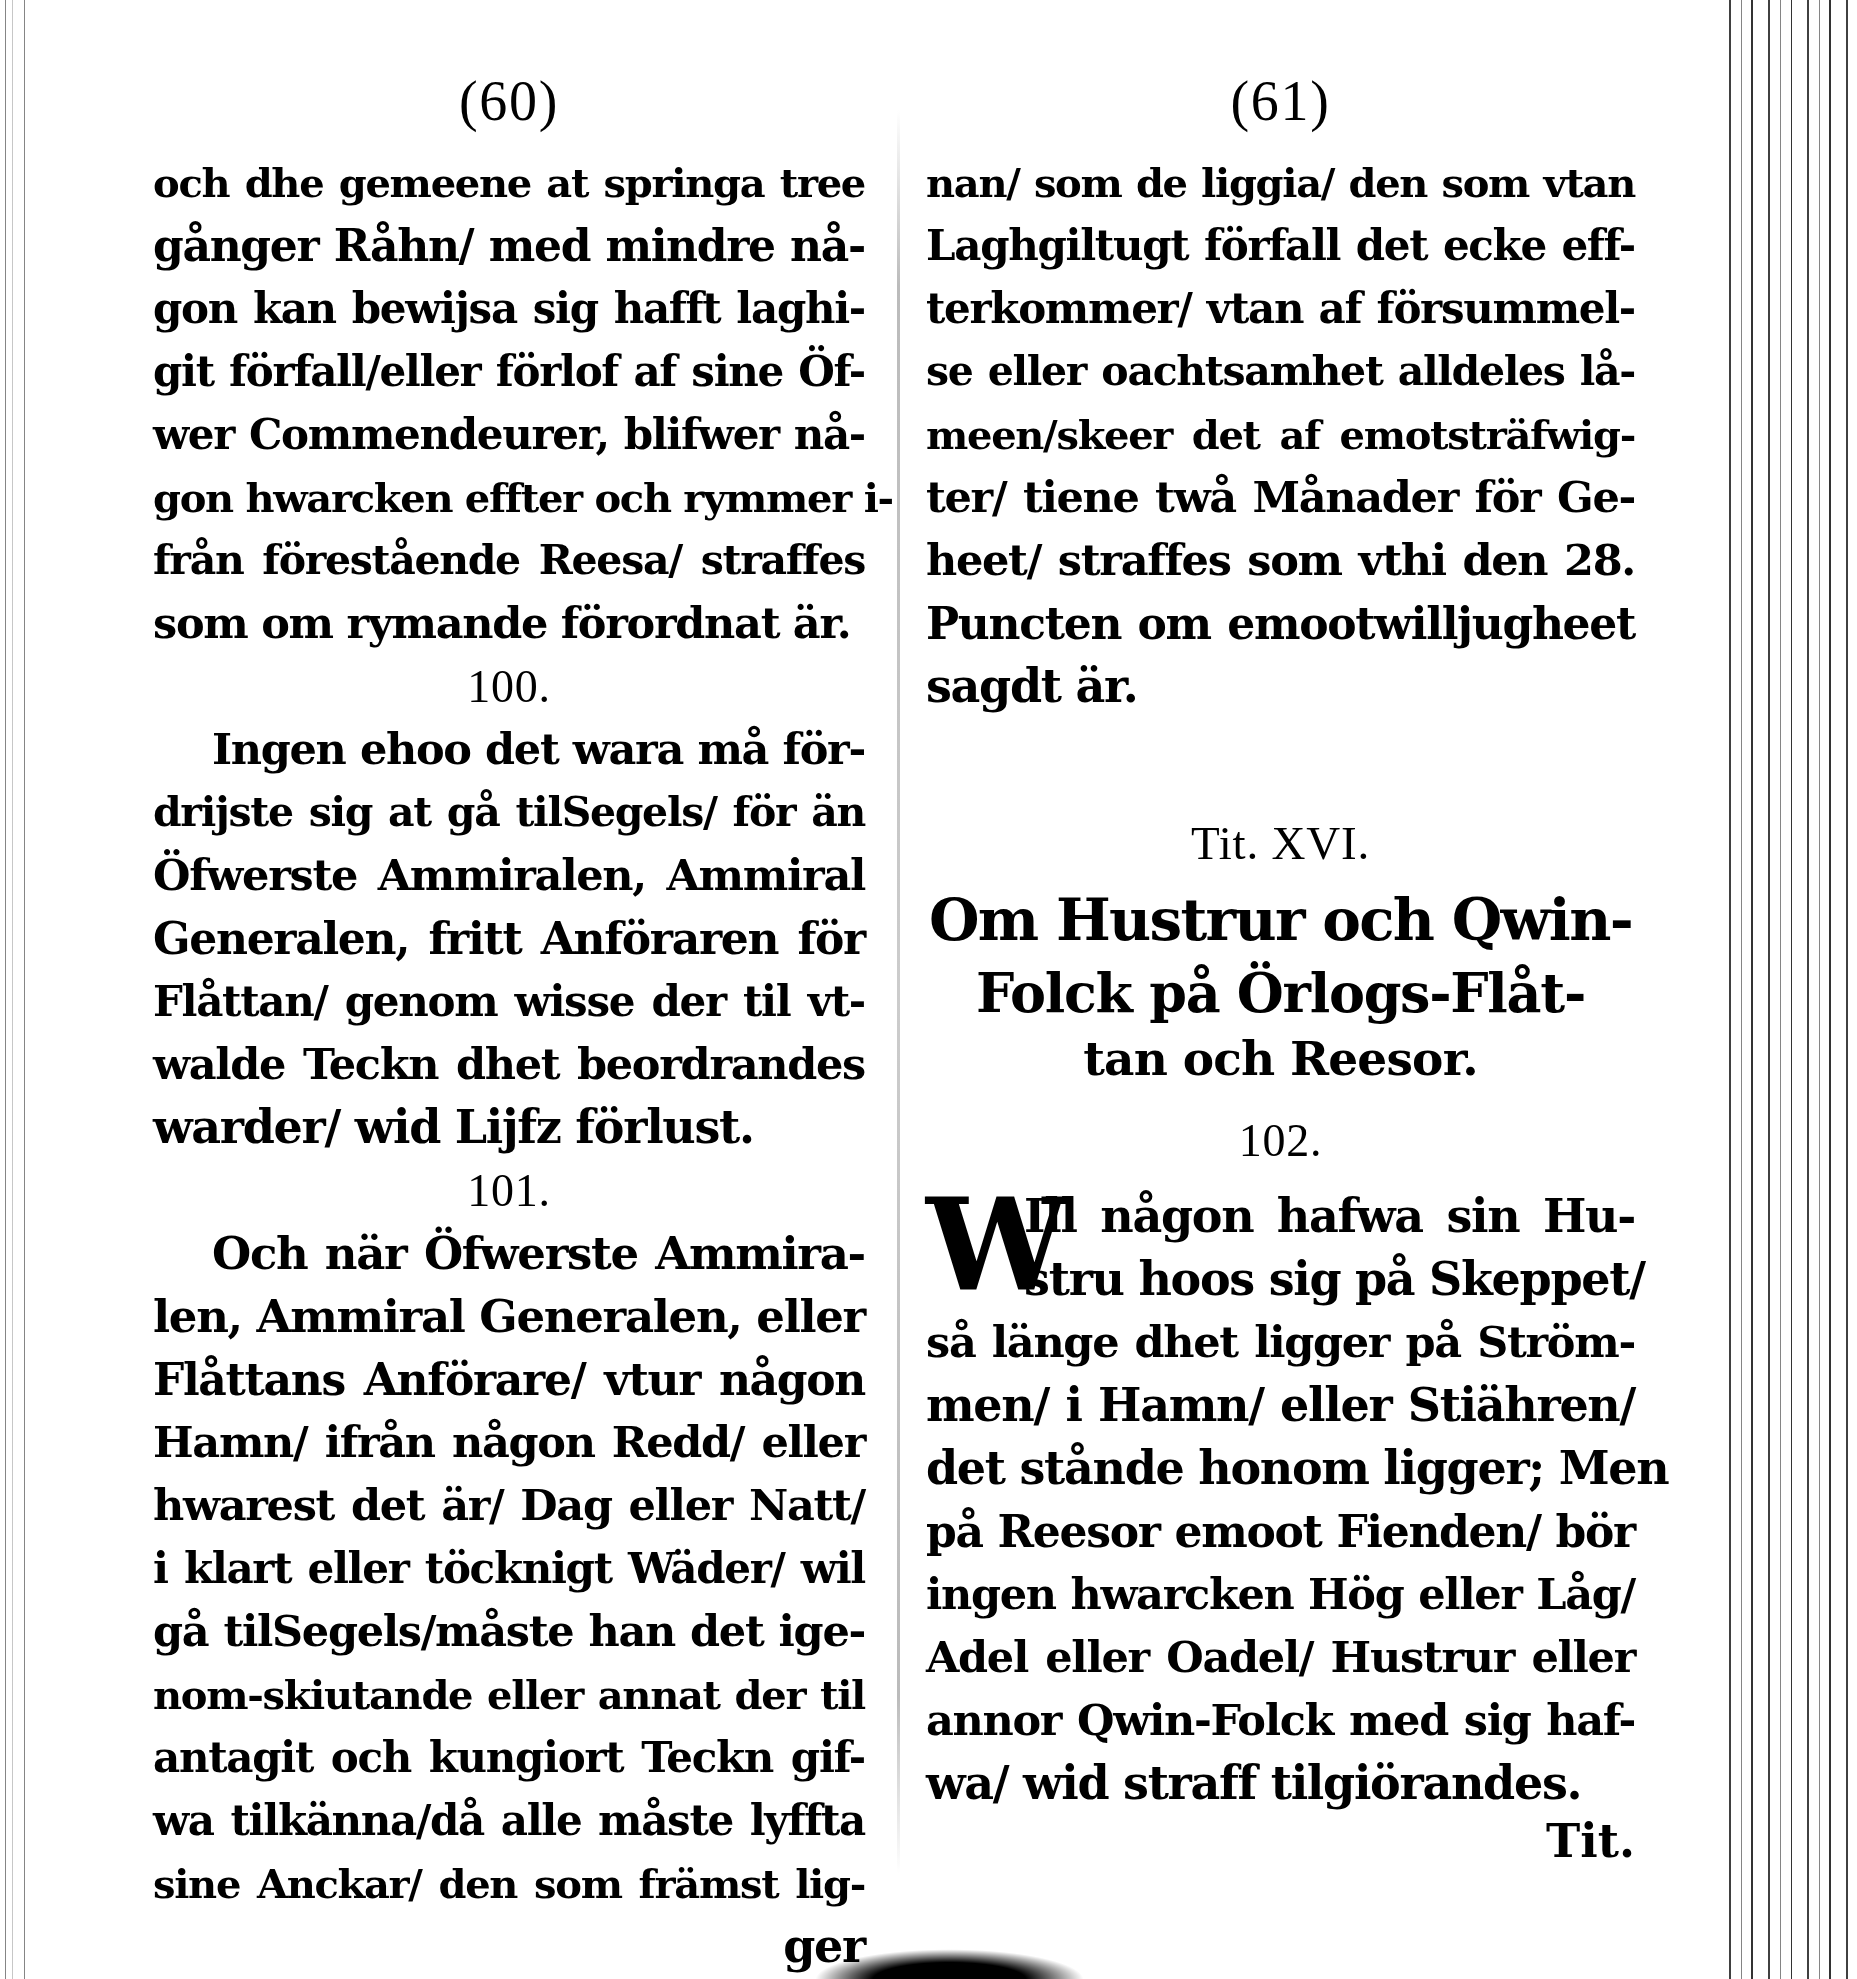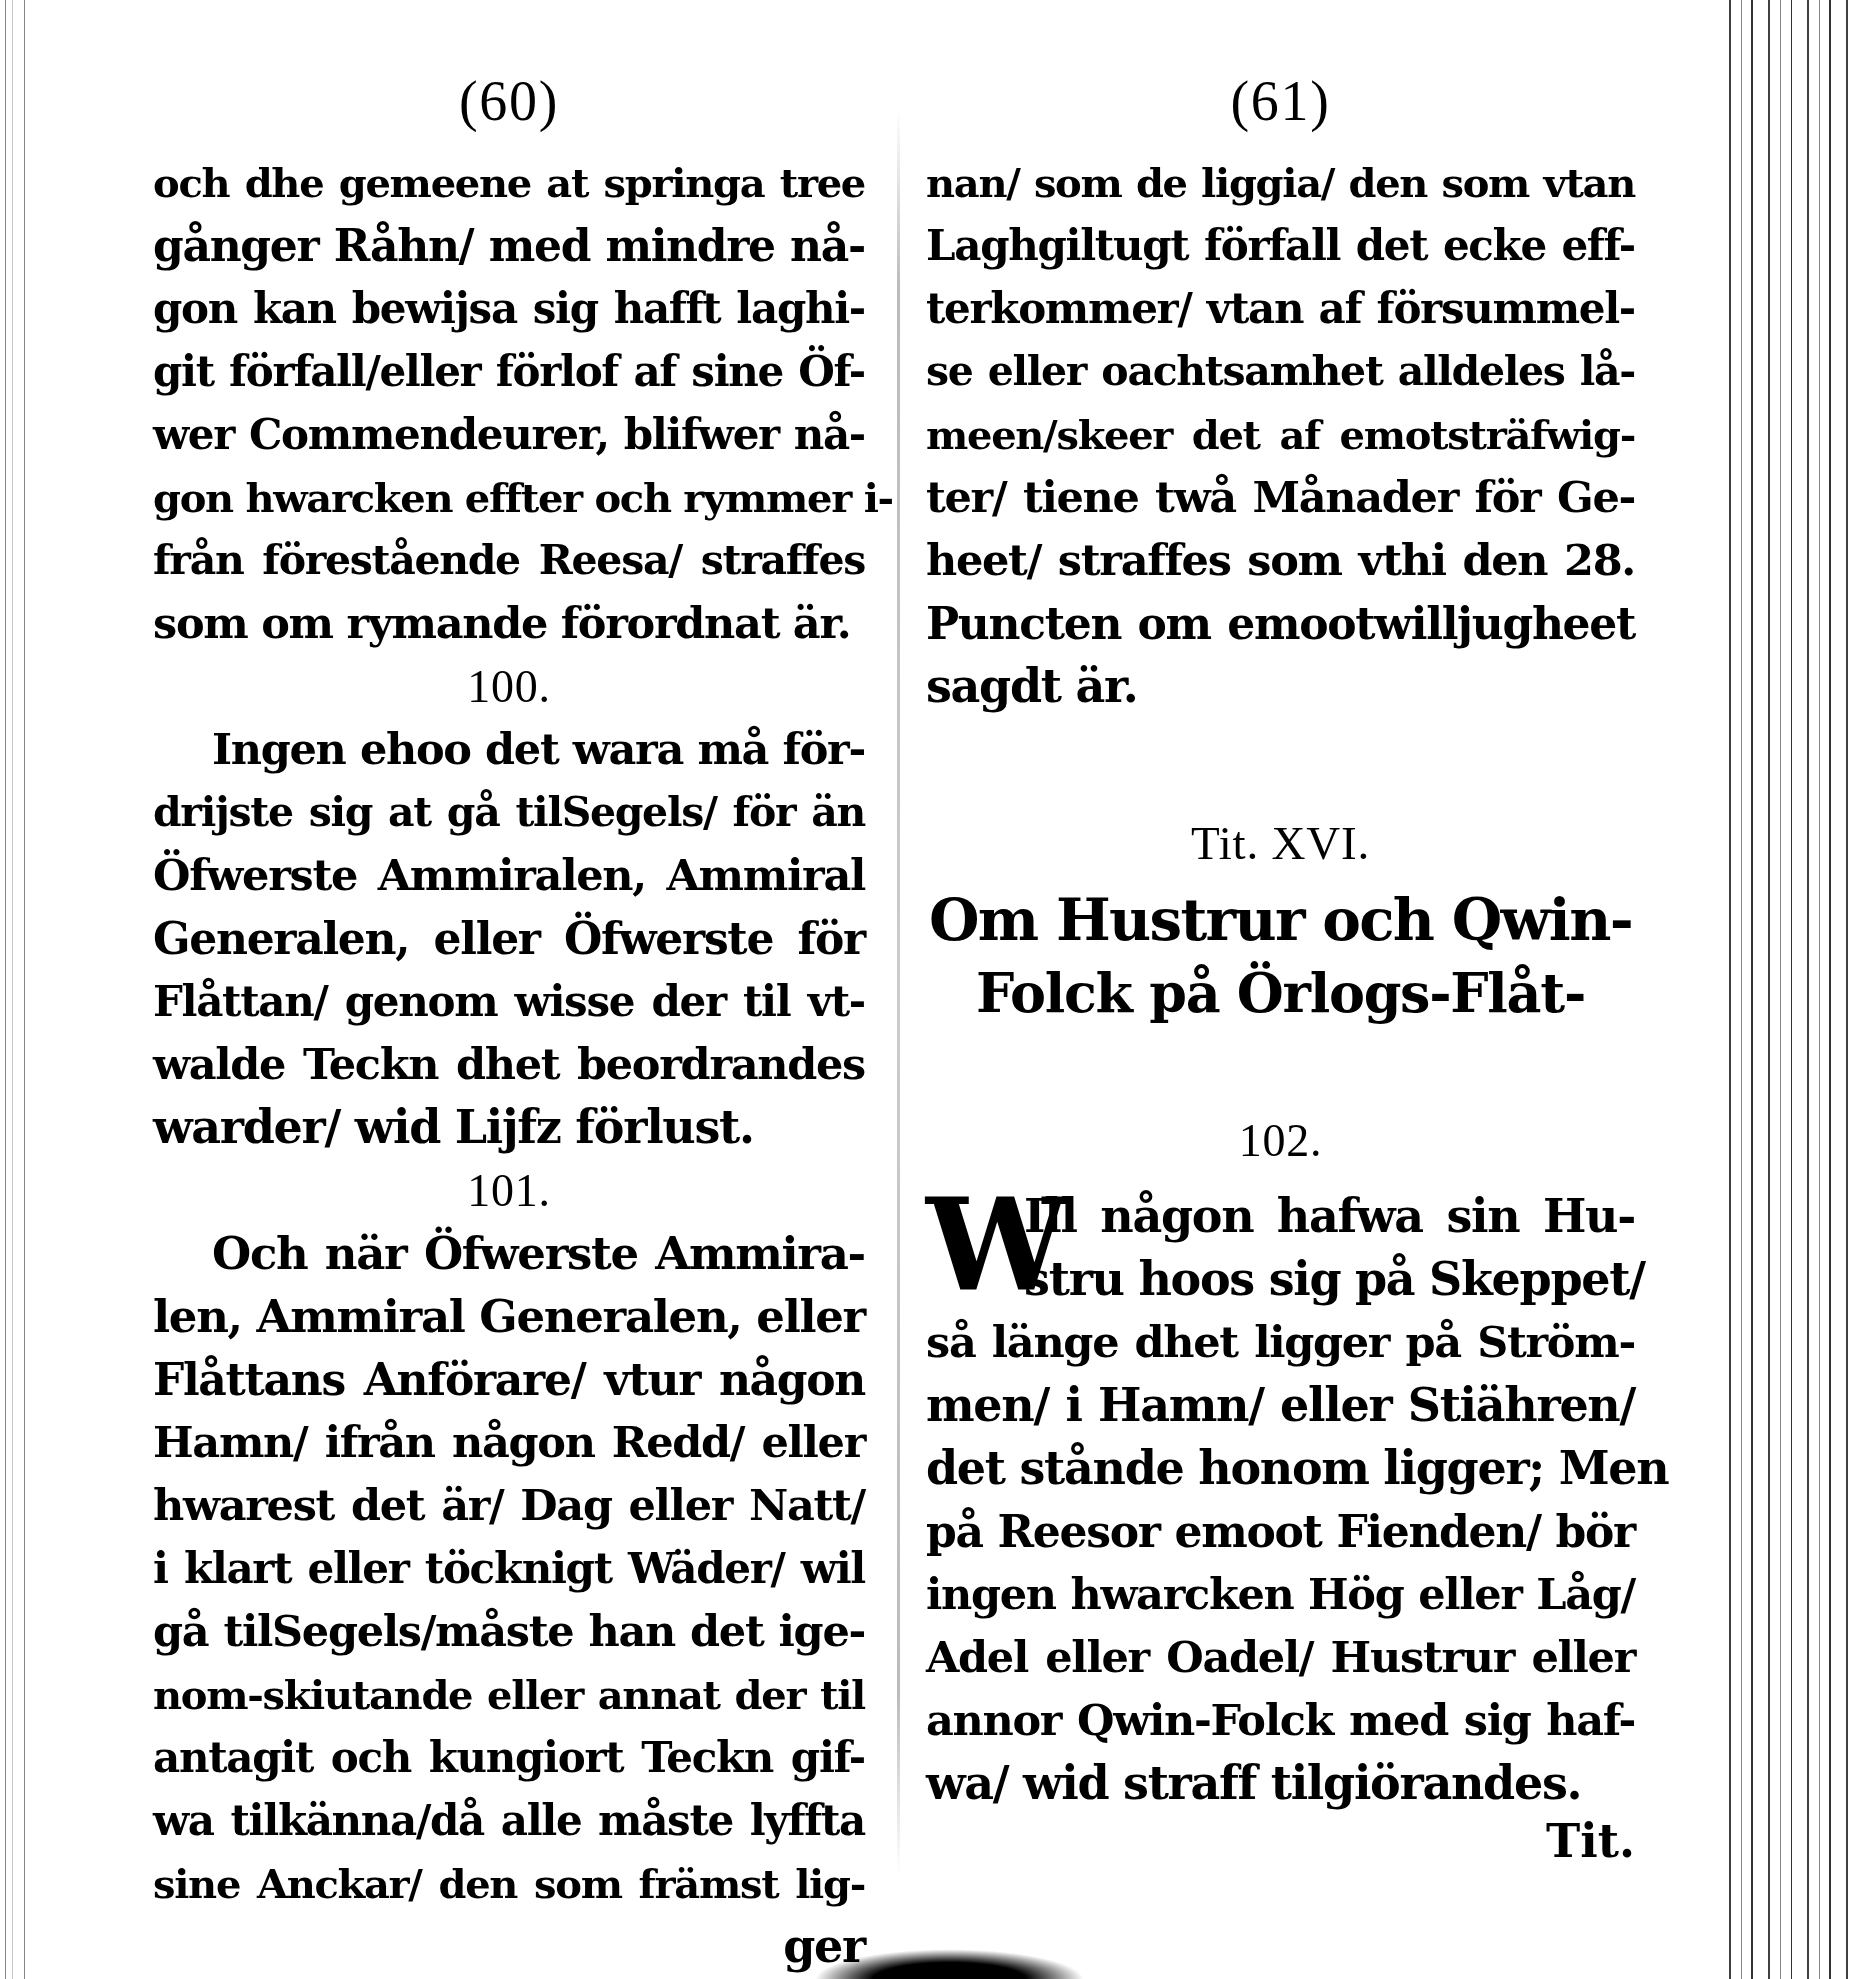--- a/index.html
+++ b/index.html
@@ -86,21 +86,21 @@
     <div class="line" style="font-size: 42px;">gon kan bewijsa sig hafft laghi-</div>
     <div class="line" style="font-size: 42px;">git förfall/eller förlof af sine Öf-</div>
     <div class="line" style="font-size: 42px;">wer Commendeurer, blifwer nå-</div>
     <div class="line" style="font-size: 40px;">gon hwarcken effter och rymmer i-</div>
     <div class="line" style="font-size: 41px;">från förestående Reesa/ straffes</div>
     <div class="line last" style="font-size: 43px;">som om rymande förordnat är.</div>
     <div class="line center">100.</div>
     <div class="line indent" style="font-size: 43px;">Ingen ehoo det wara må för-</div>
     <div class="line" style="font-size: 41px;">drijste sig at gå tilSegels/ för än</div>
     <div class="line" style="font-size: 43px;">Öfwerste Ammiralen, Ammiral</div>
-    <div class="line" style="font-size: 44px;">Generalen, eller Öfwerste för</div>
+    <div class="line" style="font-size: 44px;">Generalen, fritt Anföraren för</div>
     <div class="line" style="font-size: 42px;">Flåttan/ genom wisse der til vt-</div>
     <div class="line" style="font-size: 43px;">walde Teckn dhet beordrandes</div>
     <div class="line last">warder/ wid Lijfz förlust.</div>
     <div class="line center">101.</div>
     <div class="line indent" style="font-size: 45px;">Och när Öfwerste Ammira-</div>
     <div class="line" style="font-size: 45px;">len, Ammiral Generalen, eller</div>
     <div class="line" style="font-size: 44px;">Flåttans Anförare/ vtur någon</div>
     <div class="line" style="font-size: 43px;">Hamn/ ifrån någon Redd/ eller</div>
     <div class="line" style="font-size: 43px;">hwarest det är/ Dag eller Natt/</div>
     <div class="line" style="font-size: 42px;">i klart eller töcknigt Wäder/ wil</div>
@@ -125,20 +125,21 @@
     <div class="line" style="font-size: 43px;">ter/ tiene twå Månader för Ge-</div>
     <div class="line" style="font-size: 43px;">heet/ straffes som vthi den 28.</div>
     <div class="line" style="font-size: 44px;">Puncten om emootwilljugheet</div>
     <div class="line last">sagdt är.</div>
   </div>
 
   <div class="title-block" style="top:805px;">
     <div class="tit-label">Tit. XVI.</div>
     <div class="heading1" style="font-size: 58px;">Om Hustrur och Qwin-</div>
     <div class="heading2">Folck på Örlogs-Flåt-</div>
+    <div class="heading3">tan och Reesor.</div>
   </div>
 
   <div class="lines" style="top:1109px;">
     <div class="line center">102.</div>
   </div>
 
   <div class="dropcap-para" style="top:1185px;">
     <div class="dropcap">W</div>
     <div class="dc-line">Ill någon hafwa sin Hu-</div>
     <div class="dc-line">stru hoos sig på Skeppet/</div>

